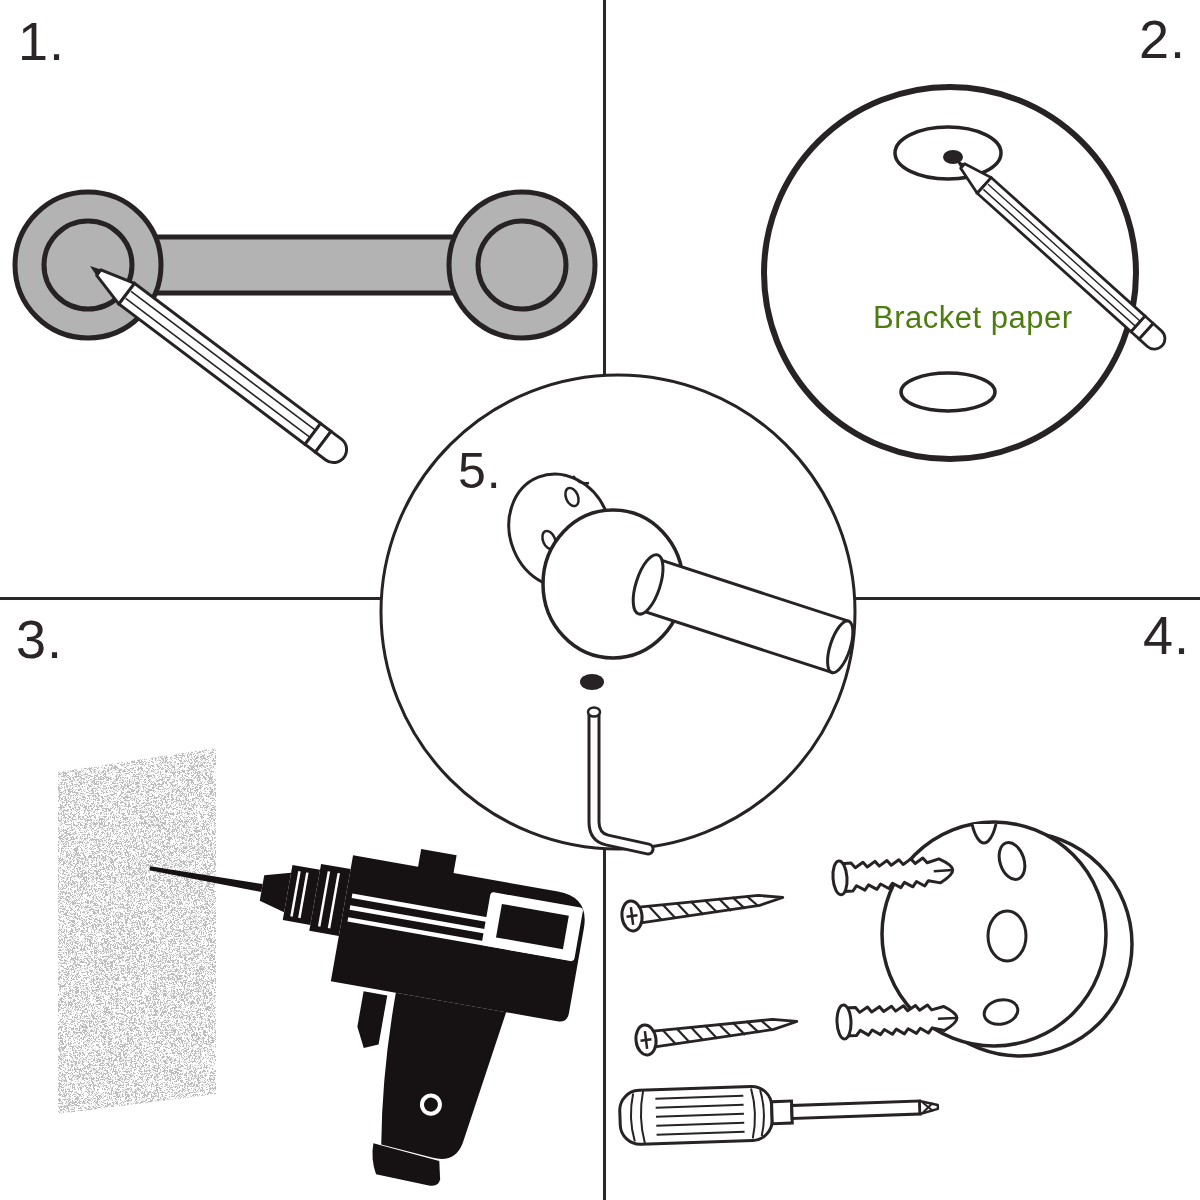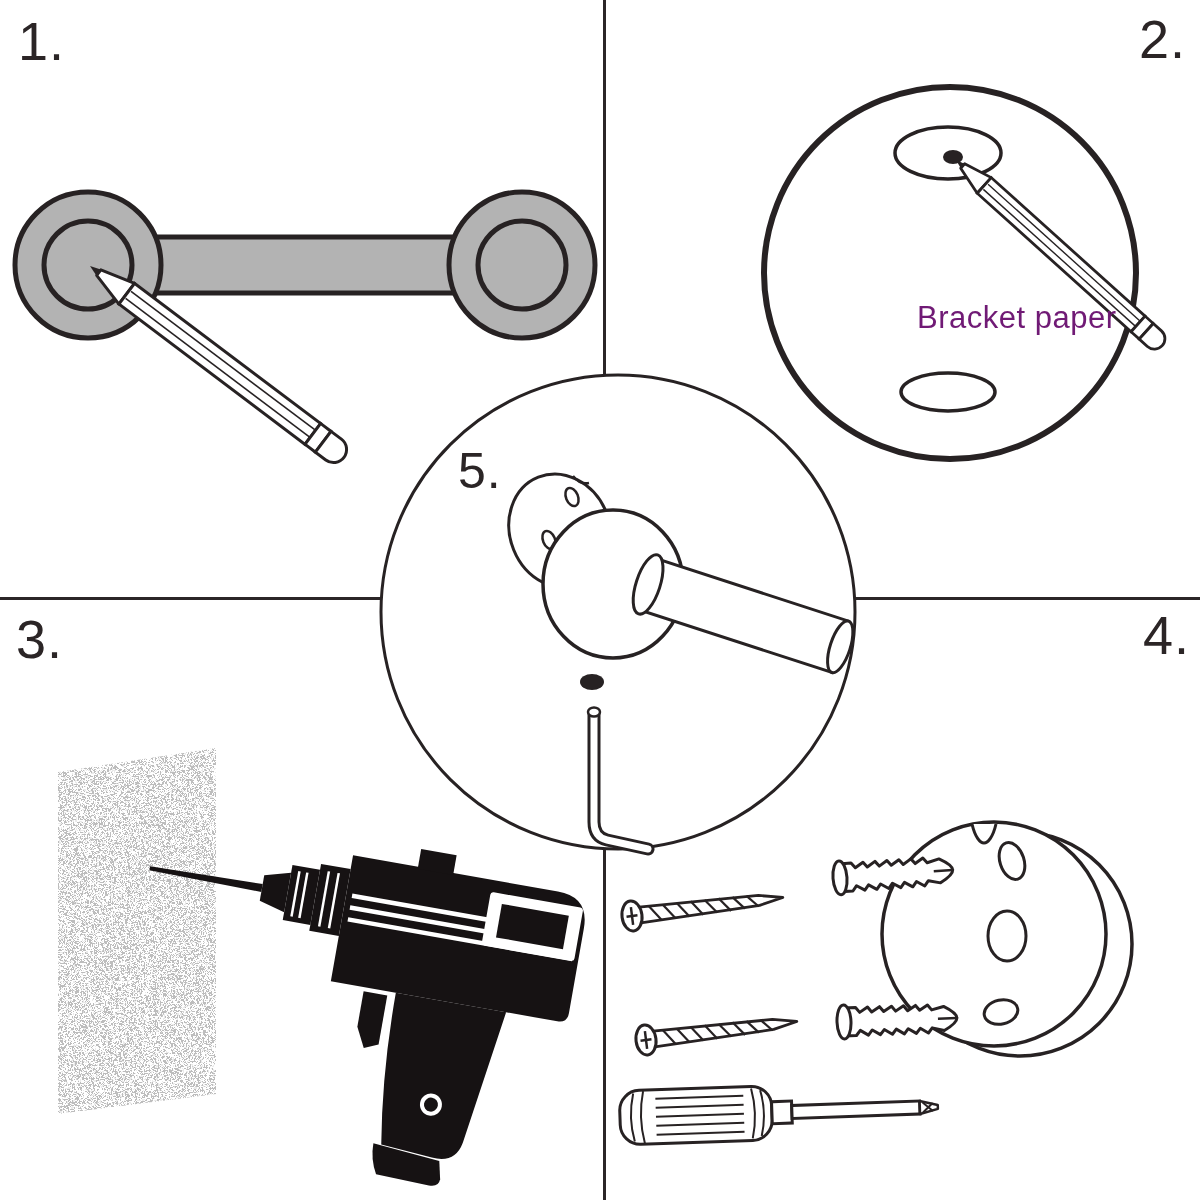--- a/index.html
+++ b/index.html
@@ -11,22 +11,22 @@
   .num{
     position:absolute;font-size:54px;line-height:1;color:#2b2526;
     letter-spacing:1px;user-select:none;
   }
   .num-1{left:18px;top:14px;}
   .num-2{right:14px;top:12px;}
   .num-3{left:16px;top:612px;}
   .num-4{right:10px;top:608px;}
   .num-5{left:458px;top:446px;font-size:50px;}
   .caption{
-    position:absolute;left:873px;top:300px;font-size:31px;color:#701a75;
-    letter-spacing:0.5px;white-space:nowrap;margin-left:44px;
+    position:absolute;left:873px;top:300px;font-size:31px;color:#4d7c0f;
+    letter-spacing:0.5px;white-space:nowrap;
   }
 </style>
 </head>
 <body>
 
 <div class="sheet">
 
   <svg width="1200" height="1200" viewBox="0 0 1200 1200">
     <defs>
       <clipPath id="wallClip">

